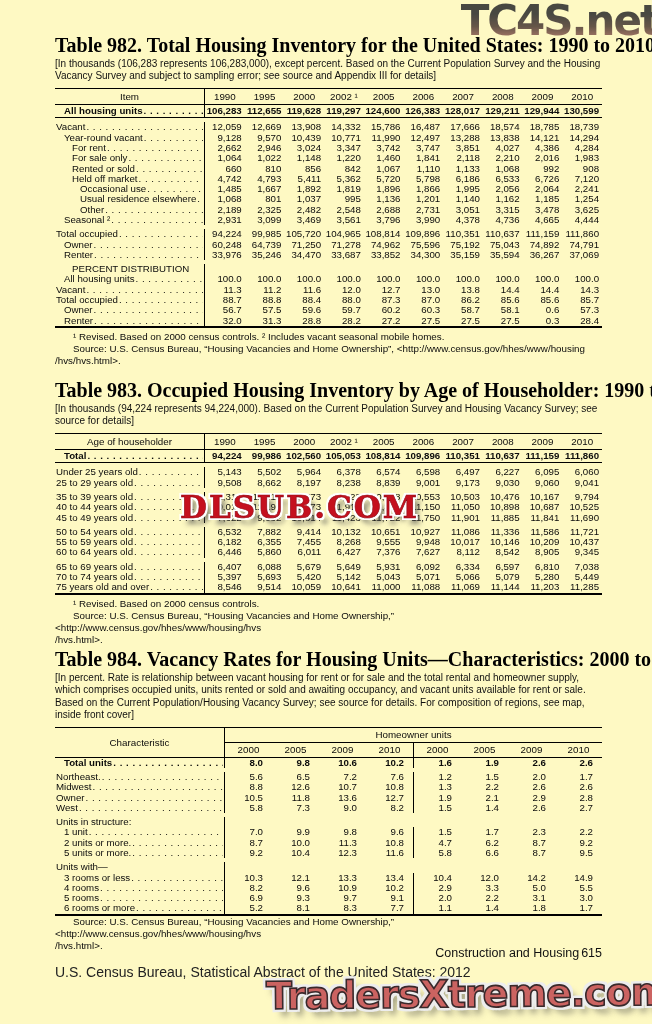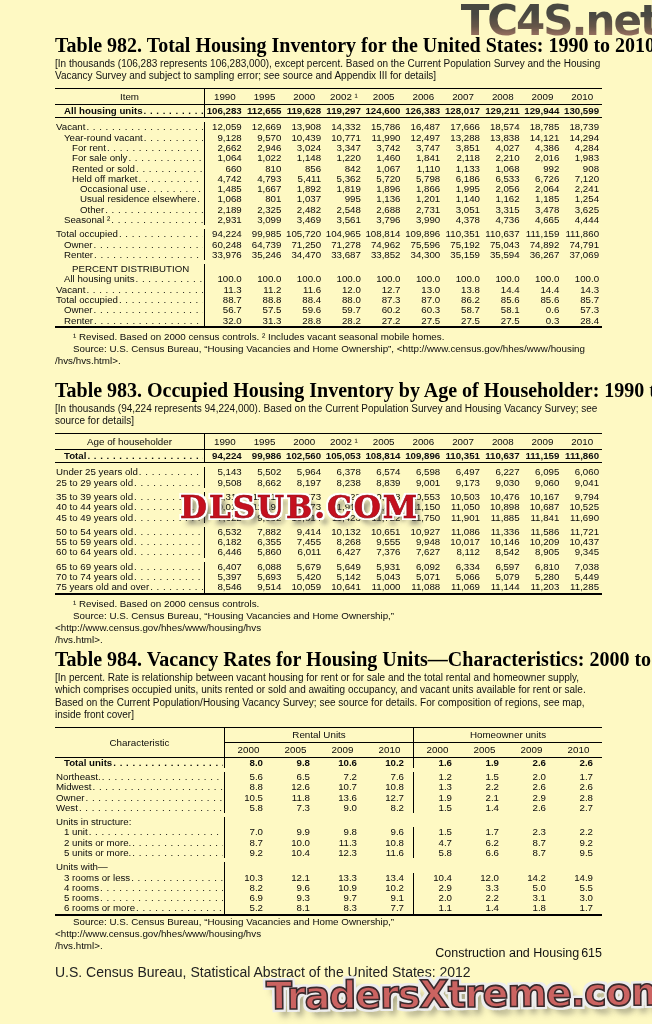--- a/index.html
+++ b/index.html
@@ -726,21 +726,20 @@
   <div class="wm-mid">DLSUB.COM</div>
 
   <section class="block" style="top:650px">
     <h1 class="ttl">Table 984. Vacancy Rates for Housing Units—Characteristics: 2000 to 2010</h1>
     <p class="sub">[In percent. Rate is relationship between vacant housing for rent or for sale and the total rental and homeowner supply, which comprises occupied units, units rented or sold and awaiting occupancy, and vacant units available for rent or sale. Based on the Current Population/Housing Vacancy Survey; see source for details. For composition of regions, see map, inside front cover]</p>
     <div class="tbl t984" id="t984">
       <div class="t984hd">
         <div class="lcell">Characteristic</div>
         <div class="hright">
           <div class="grow">
-            <div class="gcell gsepb">Rental Units</div>
             <div class="gcell">Homeowner units</div>
           </div>
           <div class="yrow" id="t984years">
               <div class="cell">2000</div>
               <div class="cell">2005</div>
               <div class="cell">2009</div>
               <div class="cell gsep">2010</div>
               <div class="cell">2000</div>
               <div class="cell">2005</div>
               <div class="cell">2009</div>

